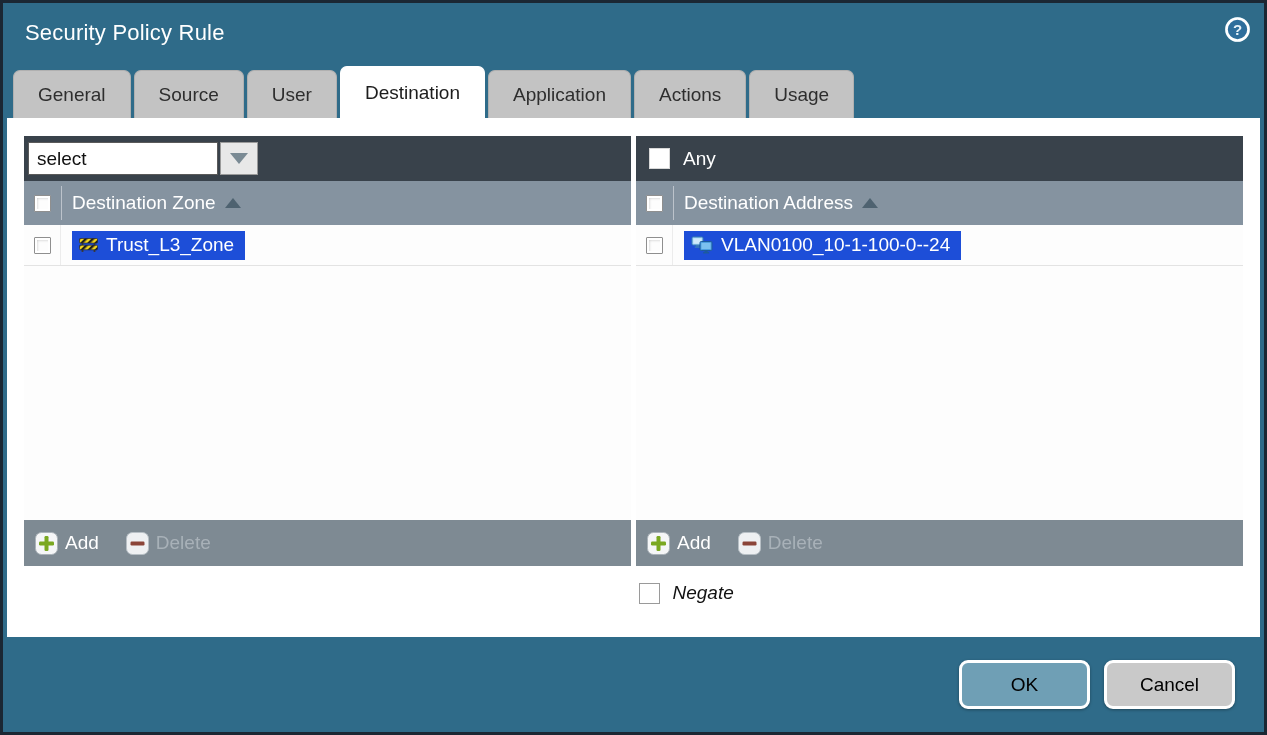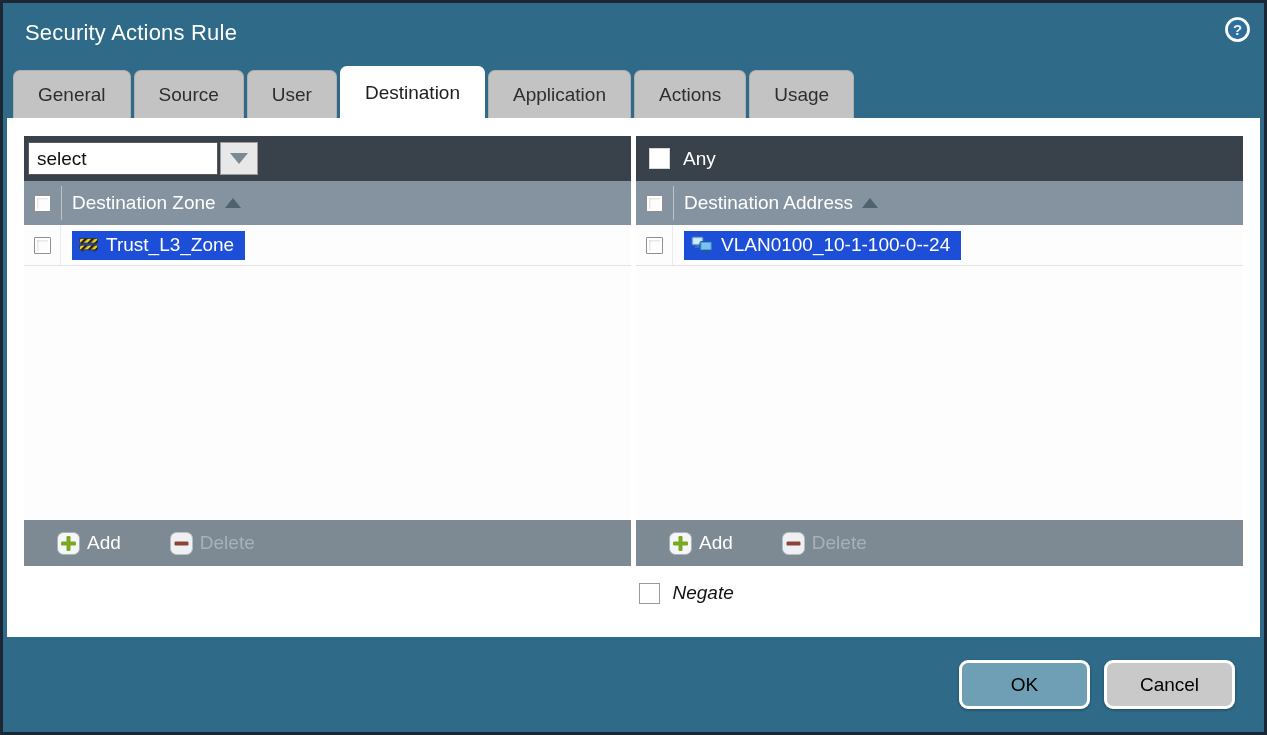--- a/index.html
+++ b/index.html
@@ -65,21 +65,21 @@
   .row .cb-col { align-self:stretch; border-right:1px solid #ececec; }
   .chip {
     margin-left:11px; background:#1d4ed8; color:#fff;
     display:inline-flex; align-items:center; gap:8px;
     padding:3px 11px 4px 7px; font-size:19px;
   }
   .panel-toolbar {
     background:#7e8a93; height:46px; flex:0 0 auto;
     display:flex; align-items:center; padding-left:11px; gap:27px;
   }
-  .tool-btn { display:flex; align-items:center; gap:7px; cursor:pointer;margin-left:22px; }
+  .tool-btn { display:flex; align-items:center; gap:7px; cursor:pointer; }
   .tool-btn span { color:#fff; font-size:19px; }
   .tool-btn.disabled { cursor:default; }
   .tool-btn.disabled span { color:#a8b1b8; }
   .below-row { display:flex; padding:16px 17px 0 17px; }
   .below-half { flex:1 1 0; }
   .negate-wrap { display:flex; align-items:center; gap:13px; padding-left:5px; }
   .cb-negate { width:21px; height:21px; background:#fff; border:1px solid #9a9a9a; cursor:pointer; }
   .negate-label { color:#111; font-size:19px;font-style:italic; }
   
   .footer { flex:1 1 auto; display:flex; align-items:center; justify-content:flex-end; gap:14px; padding-right:29px; }
@@ -90,21 +90,21 @@
   }
   .btn-ok { background:#6f9fb5; }
   .btn-cancel { background:#c9c9c9; }
 </style>
 </head>
 <body>
 
 <div class="dialog">
 
   <div class="titlebar">
-    <div class="title">Security Actions Rule</div>
+    <div class="title">Security Policy Rule</div>
     <div class="help">
       <svg width="27" height="27" viewBox="0 0 27 27">
         <circle cx="13.5" cy="13.5" r="12.5" fill="#6fa3c0"></circle>
         <circle cx="13.5" cy="13.5" r="11" fill="#2e6e9c" stroke="#ffffff" stroke-width="2.6"></circle>
         <text x="13.5" y="19" text-anchor="middle" font-size="15" font-weight="bold" fill="#e8f2f8" font-family="Liberation Sans, sans-serif">?</text>
       </svg>
     </div>
   </div>
 
   <div class="tabs">

